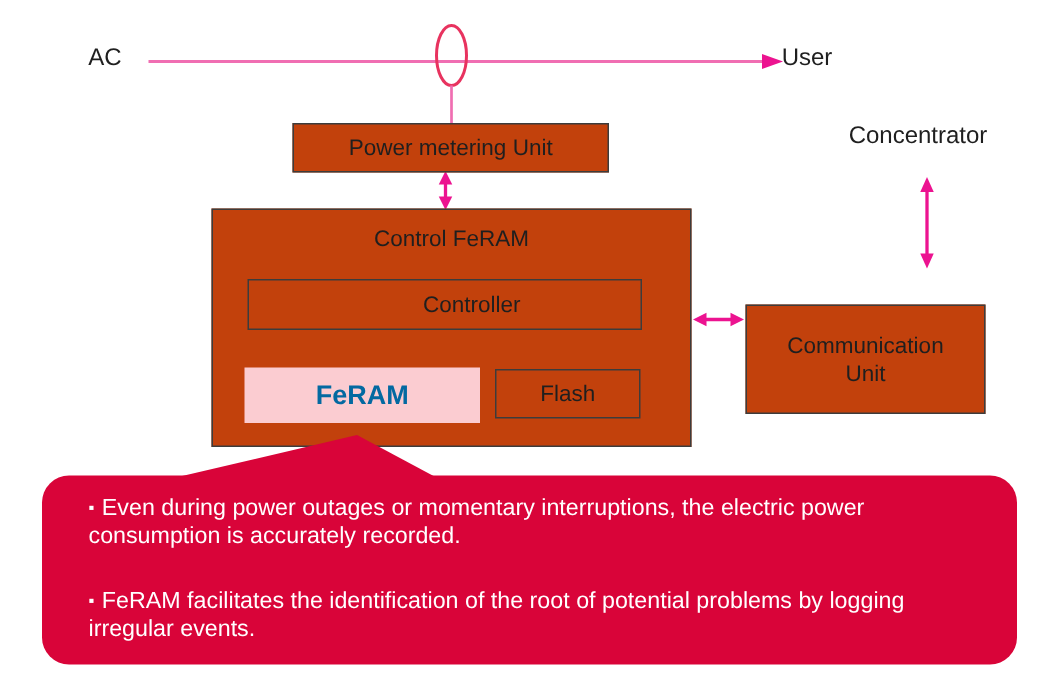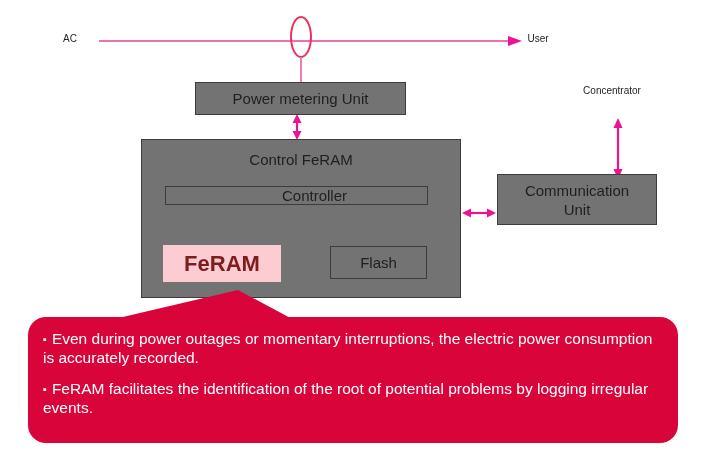--- a/index.html
+++ b/index.html
@@ -34,67 +34,67 @@
   .pointer-layer{
     position:absolute;
     left:0;top:0;
     width:708px;height:464px;
     z-index:5;
     pointer-events:none;
   }
   .lbl{
     position:absolute;
     color:var(--ink);
-    font-size:10px;
+    font-size:16px;
     text-align:center;
     z-index:2;
     line-height:18px;
   }
   .box{
     position:absolute;
     border:1.6px solid var(--border-dark);
-    background:#737373;
+    background:#c2410c;
     color:var(--ink);
     display:flex;
     align-items:center;
     justify-content:center;
     text-align:center;
     font-size:15px;
     z-index:2;
   }
   .box--power{left:195px;top:82px;width:211px;height:33px;}
   .box--control{left:141px;top:139px;width:320px;height:159px;border-width:1.8px;align-items:flex-start;padding-top:11px;}
-  .box--controller{left:165px;top:186px;width:263px;height:19px;padding-left:36px;}
+  .box--controller{left:165px;top:186px;width:263px;height:34px;padding-left:36px;}
   .box--feram{
-    left:163px;top:245px;width:118px;height:37px;
+    left:163px;top:245px;width:157px;height:37px;
     border:none;
     background:var(--feram-fill);
     font-weight:bold;
-    font-size:22px;
-    color:#7f1d1d;
+    font-size:18px;
+    color:#0369a1;
   }
   .box--flash{left:330px;top:246px;width:97px;height:33px;}
-  .box--comm{left:497px;top:174px;width:160px;height:51px;line-height:19px;padding:4px 14px;}
+  .box--comm{left:497px;top:203px;width:160px;height:73px;line-height:19px;padding:4px 14px;}
   .lbl--ac{left:48px;top:30px;width:44px;}
   .lbl--user{left:512px;top:30px;width:52px;}
   .lbl--concentrator{left:554px;top:82px;width:116px;}
   .callout{
     position:absolute;
     left:28px;top:317px;
     width:650px;height:126px;
     background:var(--callout-bg);
     border-radius:18px;
     z-index:4;
     color:var(--callout-text);
     font-size:15.5px;
     line-height:17.5px;
-    padding:13px 18px 10px 15px;
+    padding:13px 18px 10px 31px;
   }
   .callout p{margin:0;}
-  .callout p + p{margin-top:14px;}
+  .callout p + p{margin-top:26px;}
   .callout .bullet{font-size:11px;vertical-align:1px;margin-right:5px;}
 </style>
 </head>
 <body>
 
 <div class="canvas">
 
   <svg class="conn-layer" viewBox="0 0 708 464">
 
     <g>

